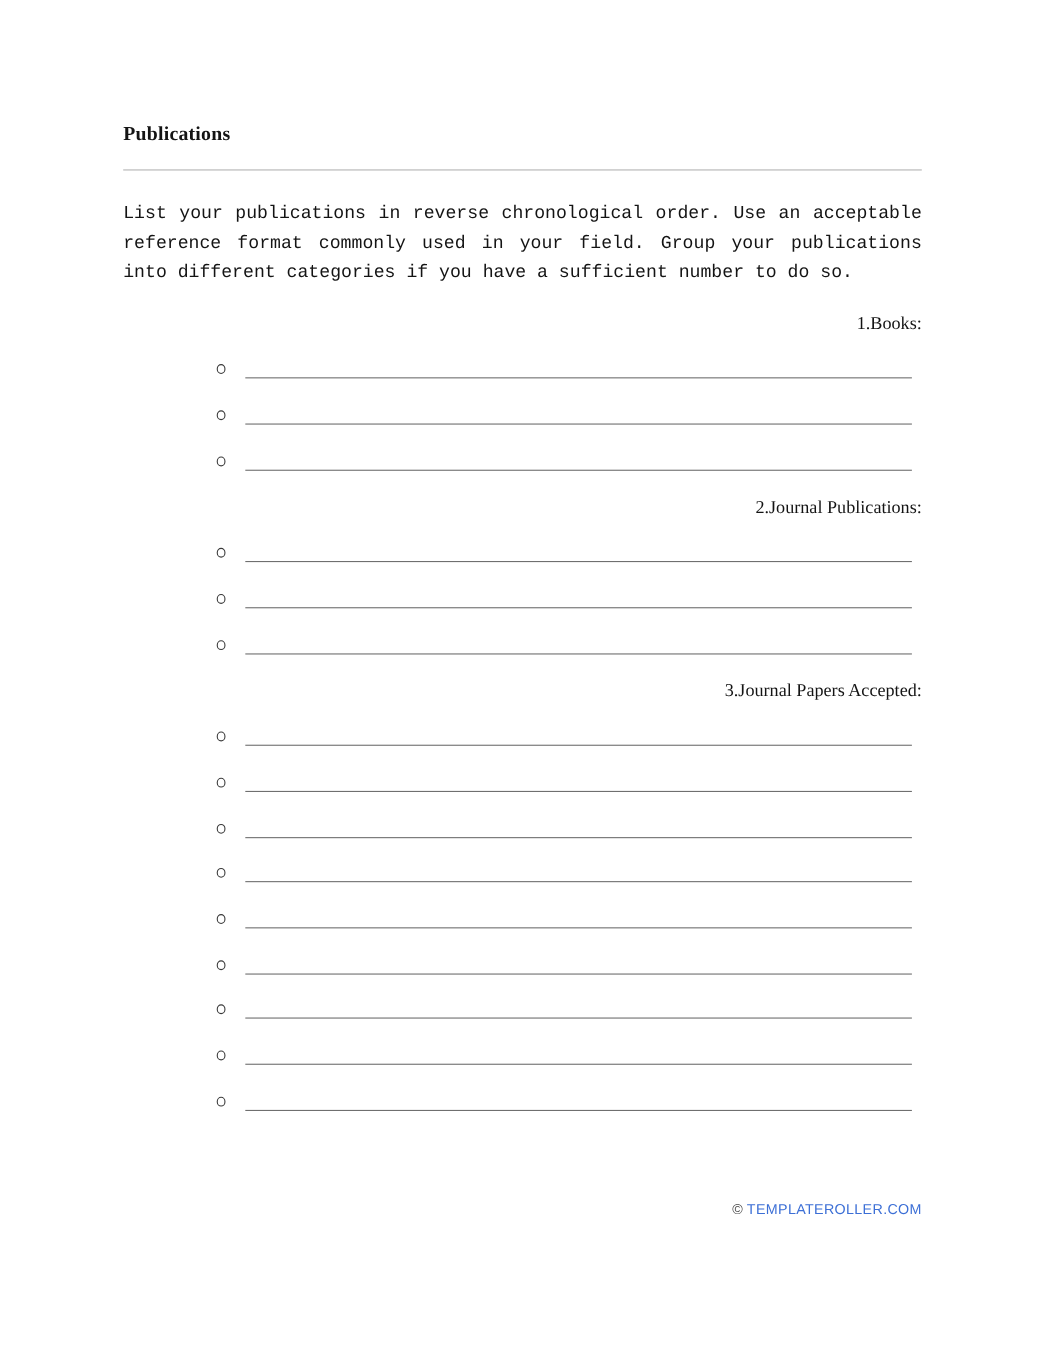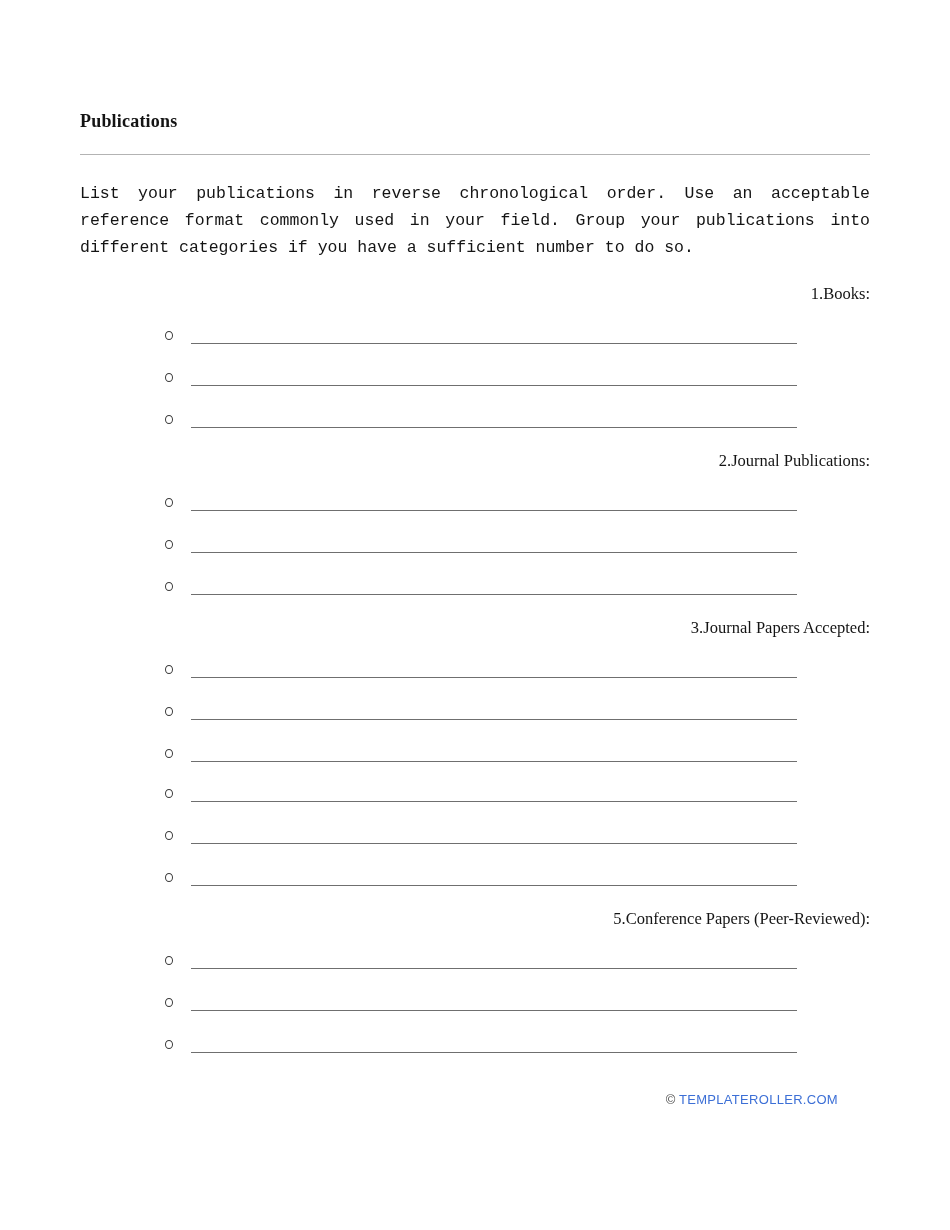--- a/index.html
+++ b/index.html
@@ -6,21 +6,21 @@
     margin: 0;
     padding: 0;
     background: #ffffff;
   }
   .page {
     position: relative;
     width: 950px;
     height: 1230px;
     background: #ffffff;
     box-sizing: border-box;
-    padding: 0 80px;
+    padding: 0 112px;
     font-family: "Liberation Serif", serif;
     color: #141414;
     overflow: hidden;
   }
   .doc-title {
     margin: 0;
     padding-top: 110px;
     font-size: 18px;
     line-height: 22px;
     font-weight: bold;
@@ -164,23 +164,20 @@
       <span class="bullet-circle"></span>
       <span class="blank-line"></span>
     </div>
     <div class="blank-row">
       <span class="bullet-circle"></span>
       <span class="blank-line"></span>
     </div>
   </div>
 
   <div class="section">
-    <div class="section-title">
-      <span class="section-num">5.</span><span>Conference Papers (Peer-Reviewed):</span>
-    </div>
     <div class="blank-row first">
       <span class="bullet-circle"></span>
       <span class="blank-line"></span>
     </div>
     <div class="blank-row">
       <span class="bullet-circle"></span>
       <span class="blank-line"></span>
     </div>
     <div class="blank-row">
       <span class="bullet-circle"></span>

